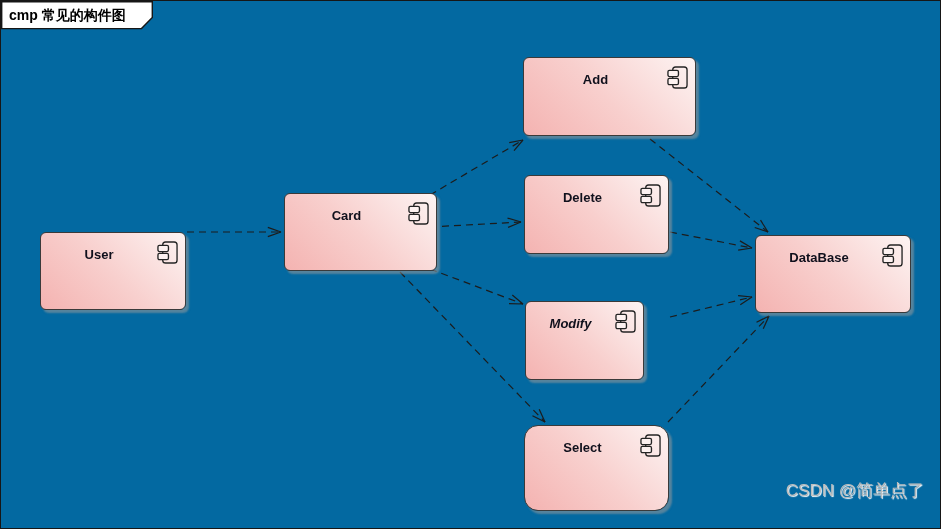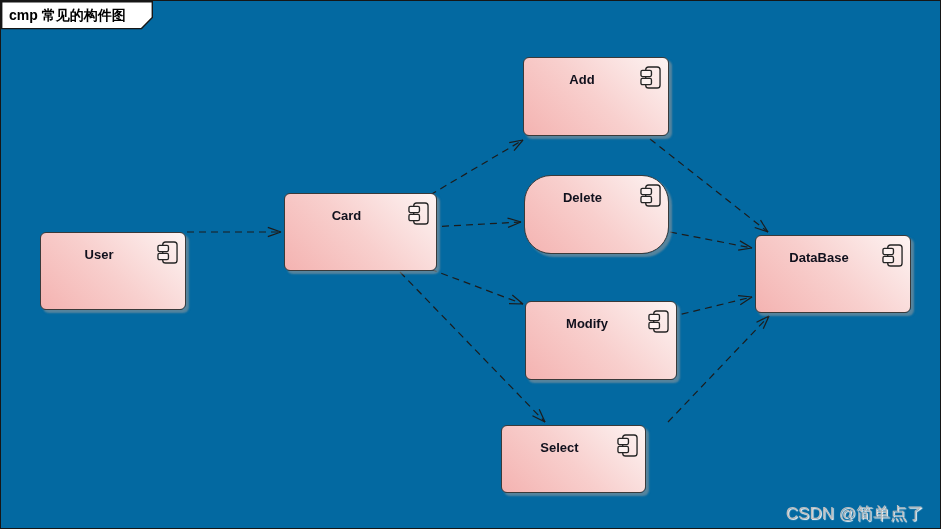--- a/index.html
+++ b/index.html
@@ -37,21 +37,21 @@
   }
   .comp-icon{position:absolute;right:7px;top:8px;}
   .icon-main{fill:none;stroke:#242424;stroke-width:1.4;}
   .icon-port{fill:#fdf1f0;stroke:#242424;stroke-width:1.4;}
   
   #edge-layer{position:absolute;left:0;top:0;pointer-events:none;}
   .dep-line{stroke:#1c1c1c;stroke-width:1.2;stroke-dasharray:7 5;fill:none;}
   .dep-head{stroke:#1c1c1c;stroke-width:1.2;fill:none;}
   
   .watermark{
-    position:absolute;right:16px;bottom:3px;
+    position:absolute;right:16px;bottom:26px;
     font-size:17px;color:#bdbdbd;
     text-shadow:1px 1px 1px #ffffff;
     white-space:nowrap;
   }
 </style>
 </head>
 <body>
 
 <div id="canvas">
 
@@ -121,48 +121,48 @@
 
   <div class="node" style="left:283px;top:192px;width:153px;height:78px;">
     <span class="node-label">Card</span>
     <svg class="comp-icon" width="21" height="23" viewBox="0 0 22 24">
       <rect class="icon-main" x="6" y="1" width="15" height="22" rx="3"></rect>
       <rect class="icon-port" x="1" y="4.5" width="11" height="6.5" rx="1.5"></rect>
       <rect class="icon-port" x="1" y="13" width="11" height="6.5" rx="1.5"></rect>
     </svg>
   </div>
 
-  <div class="node" style="left:522px;top:56px;width:146px;height:79px;">
+  <div class="node" style="left:522px;top:56px;width:173px;height:79px;">
     <span class="node-label">Add</span>
     <svg class="comp-icon" width="21" height="23" viewBox="0 0 22 24">
       <rect class="icon-main" x="6" y="1" width="15" height="22" rx="3"></rect>
       <rect class="icon-port" x="1" y="4.5" width="11" height="6.5" rx="1.5"></rect>
       <rect class="icon-port" x="1" y="13" width="11" height="6.5" rx="1.5"></rect>
     </svg>
   </div>
 
-  <div class="node" style="left:523px;top:174px;width:145px;height:79px;border-radius:27px;">
+  <div class="node" style="left:523px;top:174px;width:145px;height:79px;">
     <span class="node-label">Delete</span>
     <svg class="comp-icon" width="21" height="23" viewBox="0 0 22 24">
       <rect class="icon-main" x="6" y="1" width="15" height="22" rx="3"></rect>
       <rect class="icon-port" x="1" y="4.5" width="11" height="6.5" rx="1.5"></rect>
       <rect class="icon-port" x="1" y="13" width="11" height="6.5" rx="1.5"></rect>
     </svg>
   </div>
 
-  <div class="node" style="left:524px;top:300px;width:152px;height:79px;">
+  <div class="node" style="left:524px;top:300px;width:119px;height:79px;font-style:italic;">
     <span class="node-label">Modify</span>
     <svg class="comp-icon" width="21" height="23" viewBox="0 0 22 24">
       <rect class="icon-main" x="6" y="1" width="15" height="22" rx="3"></rect>
       <rect class="icon-port" x="1" y="4.5" width="11" height="6.5" rx="1.5"></rect>
       <rect class="icon-port" x="1" y="13" width="11" height="6.5" rx="1.5"></rect>
     </svg>
   </div>
 
-  <div class="node" style="left:500px;top:424px;width:145px;height:68px;">
+  <div class="node" style="left:523px;top:424px;width:145px;height:86px;border-radius:14px;">
     <span class="node-label">Select</span>
     <svg class="comp-icon" width="21" height="23" viewBox="0 0 22 24">
       <rect class="icon-main" x="6" y="1" width="15" height="22" rx="3"></rect>
       <rect class="icon-port" x="1" y="4.5" width="11" height="6.5" rx="1.5"></rect>
       <rect class="icon-port" x="1" y="13" width="11" height="6.5" rx="1.5"></rect>
     </svg>
   </div>
 
   <div class="node" style="left:754px;top:234px;width:156px;height:78px;">
     <span class="node-label">DataBase</span>

